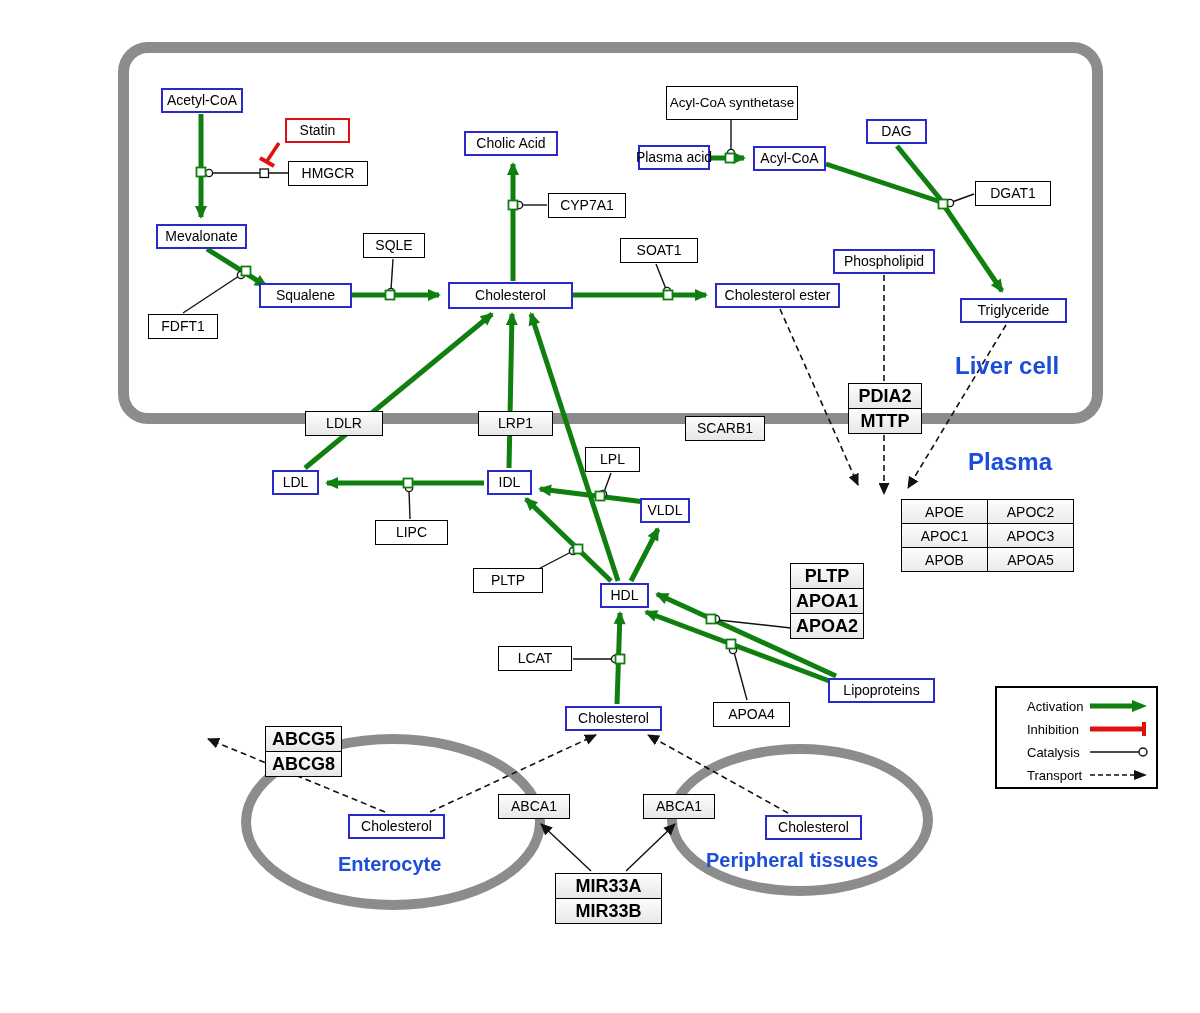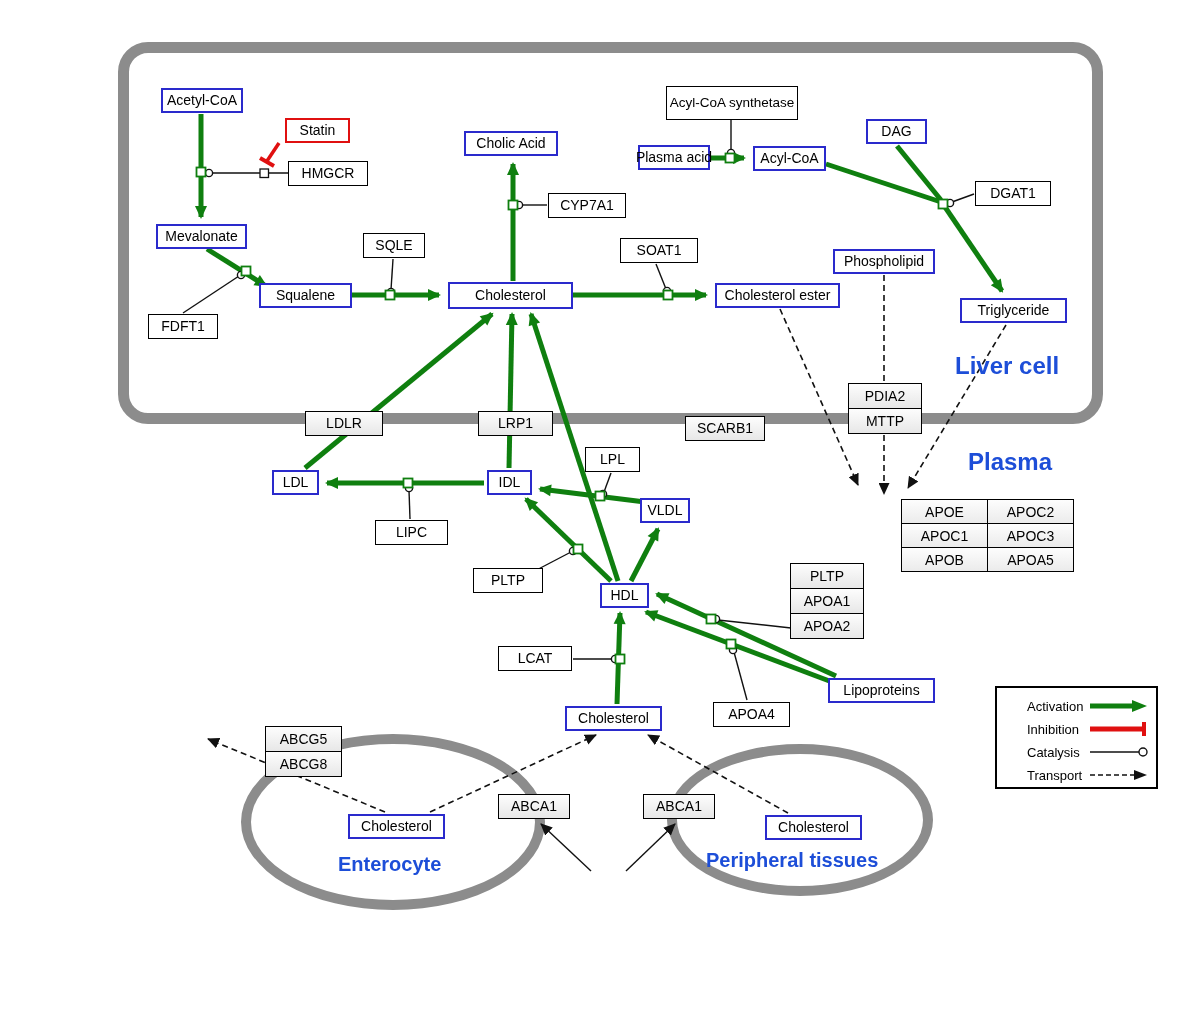--- a/index.html
+++ b/index.html
@@ -13,21 +13,21 @@
   svg.edges{position:absolute;left:0;top:0;}
   .node{position:absolute;display:flex;align-items:center;justify-content:center;
         box-sizing:border-box;background:#fff;height:25px;font-size:14px;color:#000;
         text-align:center;line-height:1.05;white-space:nowrap;z-index:3;}
   .met{border:2.5px solid var(--metabolite-border-blue,#2a2acc);}
   .metred{border:2.2px solid var(--inhibition-red,#e01010);margin-left:28px;}
   .gene{border:1.2px solid #000;}
   .graybox{background:linear-gradient(#fdfdfd,#e7e7e7);}
   .wrap2{white-space:normal;font-size:13.5px;}
   .stack{position:absolute;display:flex;flex-direction:column;background:#000;border:1px solid #000;gap:1px;z-index:3;}
-  .stack .cell{background:linear-gradient(#fdfdfd,#e7e7e7);height:24px;display:flex;align-items:center;justify-content:center;font-size:14px;}
+  .stack .cell{background:linear-gradient(#fdfdfd,#e7e7e7);height:24px;display:flex;align-items:center;justify-content:center;font-size:18px;font-weight:bold;}
   .apo-table{position:absolute;display:grid;grid-template-columns:85px 85px;gap:1px;background:#000;border:1px solid #000;z-index:3;}
   .apo-cell{background:linear-gradient(#fdfdfd,#ebebeb);height:23px;display:flex;align-items:center;justify-content:center;font-size:14px;}
   .rlabel{position:absolute;font-weight:bold;color:#1d4ed8;z-index:2;}
   .big{font-size:24px;}
   .mid{font-size:20px;}
   .legend{position:absolute;left:995px;top:686px;width:163px;height:103px;border:2px solid #000;
           background:#fff;box-sizing:border-box;display:flex;flex-direction:column;justify-content:space-around;
           padding:3px 6px;z-index:3;}
   .lg-row{display:flex;align-items:flex-end;justify-content:space-between;height:22px;margin-left:24px;}
   .lg-row span{font-size:13px;color:#000;}
@@ -187,20 +187,24 @@
   </div>
   <div class="stack" style="left:790px;top:563px;width:72px">
     <div class="cell">PLTP</div>
     <div class="cell">APOA1</div>
     <div class="cell">APOA2</div>
   </div>
   <div class="stack" style="left:265px;top:726px;width:75px">
     <div class="cell">ABCG5</div>
     <div class="cell">ABCG8</div>
   </div>
+  <div class="stack" style="left:555px;top:873px;width:105px">
+    <div class="cell">MIR33A</div>
+    <div class="cell">MIR33B</div>
+  </div>
 
   <div class="apo-table" style="left:901px;top:499px">
     <div class="apo-cell">APOE</div>
     <div class="apo-cell">APOC2</div>
     <div class="apo-cell">APOC1</div>
     <div class="apo-cell">APOC3</div>
     <div class="apo-cell">APOB</div>
     <div class="apo-cell">APOA5</div>
   </div>
 

